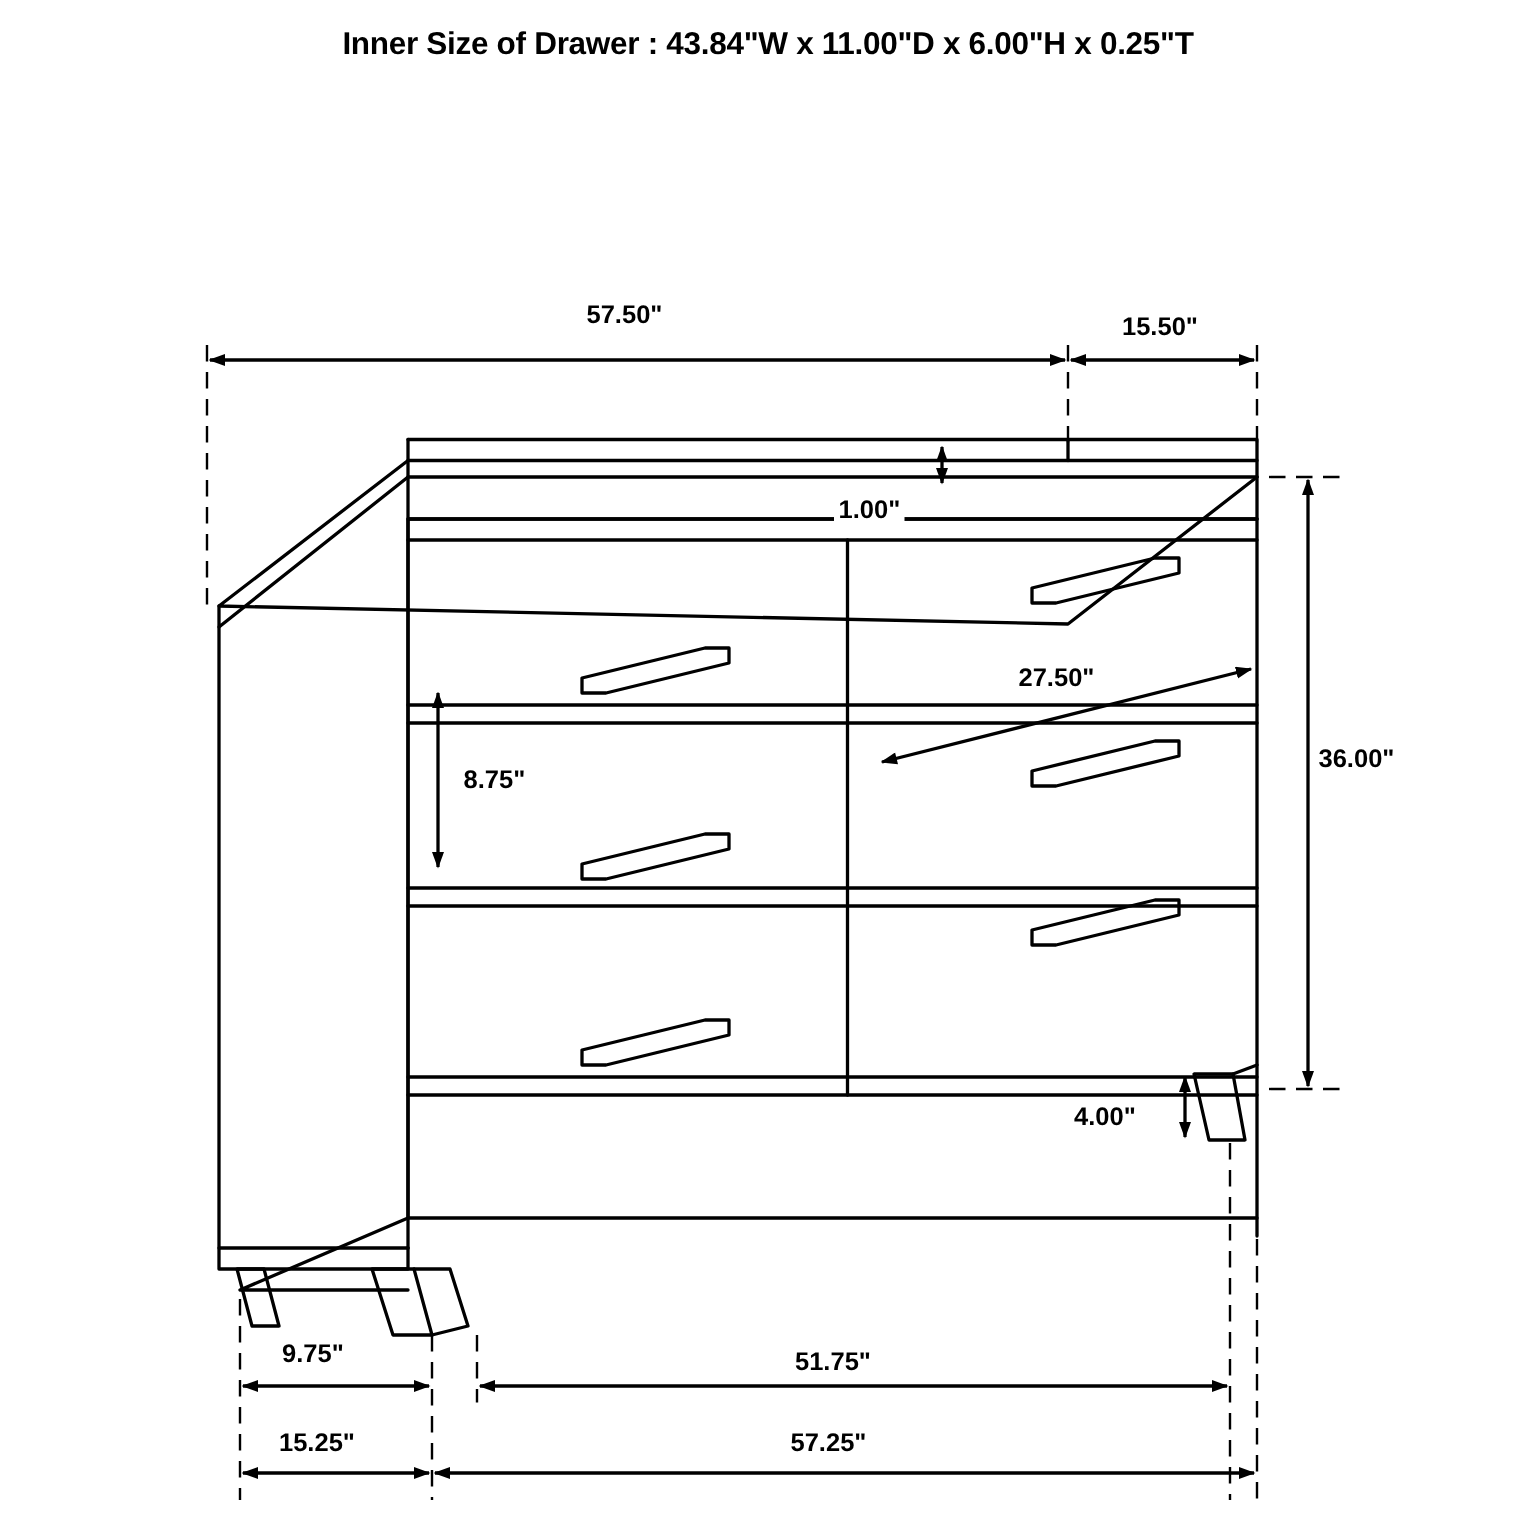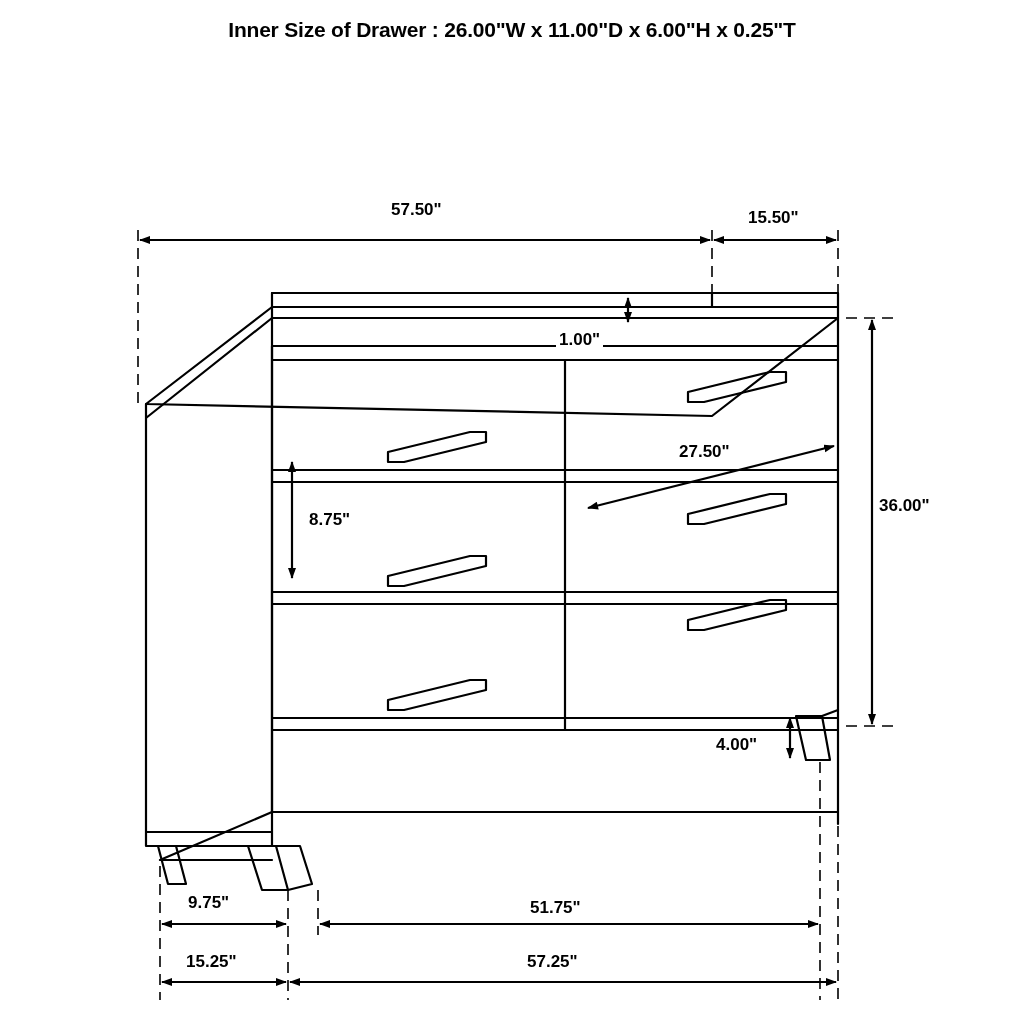--- a/index.html
+++ b/index.html
@@ -48,21 +48,21 @@
     background: #ffffff;
     padding: 0 3px;
     line-height: 20px;
   }
 </style>
 </head>
 <body>
 
 <div id="stage">
 
-  <div class="title">Inner Size of Drawer : 26.00"W x 11.00"D x 6.00"H x 0.25"T</div>
+  <div class="title">Inner Size of Drawer : 43.84"W x 11.00"D x 6.00"H x 0.25"T</div>
 
   <svg class="drawing" viewBox="0 0 1024 1024">
     <defs>
       <marker id="arrowEnd" markerWidth="12" markerHeight="12" refX="10" refY="4" orient="auto" markerUnits="userSpaceOnUse">
         <path d="M0,0 L11,4 L0,8 z" fill="#000"></path>
       </marker>
       <marker id="arrowStart" markerWidth="12" markerHeight="12" refX="1" refY="4" orient="auto" markerUnits="userSpaceOnUse">
         <path d="M11,0 L0,4 L11,8 z" fill="#000"></path>
       </marker>
     </defs>

